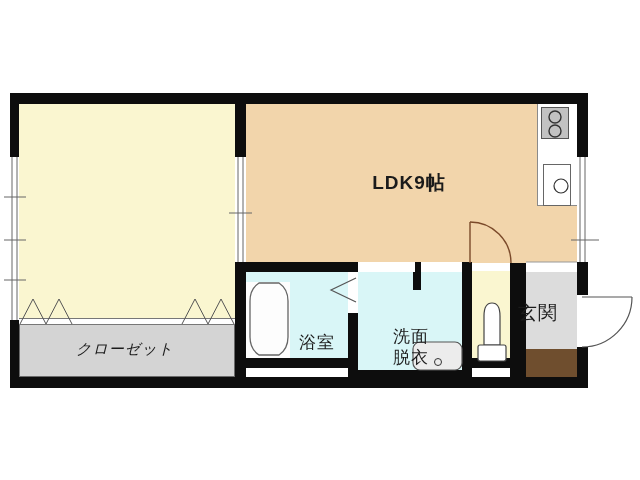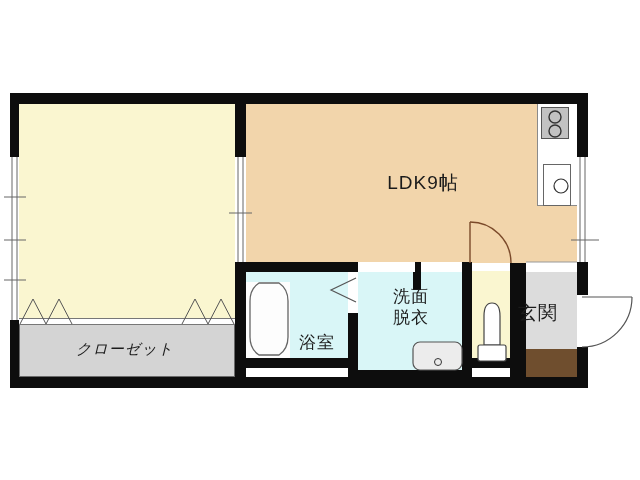--- a/index.html
+++ b/index.html
@@ -15,21 +15,21 @@
   .room-bath{background:var(--bath,#D9F6F7);}
   .room-wash{background:var(--wash,#D9F6F7);}
   .room-toilet{background:var(--toilet_room,#FAF6D0);}
   .room-genkan{background:var(--genkan,#DCDCDC);}
   .step{background:var(--step,#6F4E2E);}
   .label{position:absolute;z-index:6;color:#1b1b1b;white-space:nowrap;
          transform:translate(-50%,-50%);letter-spacing:1px;}
   .lbl-lg{font-size:19px;}
   .lbl-md{font-size:17px;}
   .lbl-sm{font-size:15px;font-style:italic;}
-  .label.two-line{text-align:center;line-height:21px;}
+  .label.two-line{text-align:center;line-height:21px;margin-top:40px;}
   #overlay{position:absolute;left:0;top:0;z-index:5;pointer-events:none;}
   .counter{position:absolute;background:#ffffff;border-left:1px solid #8a8a8a;
            border-bottom:1px solid #8a8a8a;box-sizing:border-box;z-index:2;}
   .stove{position:absolute;background:#C2C2C2;border:1px solid #555;box-sizing:border-box;z-index:3;}
   .ksink{position:absolute;background:#ffffff;border:1px solid #666;box-sizing:border-box;z-index:3;}
   .track{position:absolute;background:#fff;border-top:1px solid #777;border-bottom:1px solid #777;
          box-sizing:border-box;z-index:2;}
 </style>
 </head>
 <body>
@@ -139,21 +139,21 @@
     </g>
 
     <g>
       <rect x="413" y="342" width="49" height="28" rx="7" fill="#ECECEC" stroke="#555" stroke-width="1.2"></rect>
       <circle cx="438" cy="362" r="3.5" fill="none" stroke="#333" stroke-width="1"></circle>
     </g>
 
     <line x1="526" y1="262" x2="577" y2="262" stroke="#999" stroke-width="1"></line>
   </svg>
 
-  <div class="label lbl-lg" style="left:423px;top:183px;">LDK9帖</div>
+  <div class="label lbl-lg" style="left:409px;top:183px;font-weight:bold;">LDK9帖</div>
   <div class="label lbl-sm" style="left:125px;top:349px;">クローゼット</div>
   <div class="label lbl-md" style="left:317px;top:342px;">浴室</div>
   <div class="label lbl-md two-line" style="left:411px;top:307px;">
     <div>洗面</div>
     <div>脱衣</div>
   </div>
   <div class="label lbl-lg" style="left:538px;top:313px;">玄関</div>
 
 </div>
 

